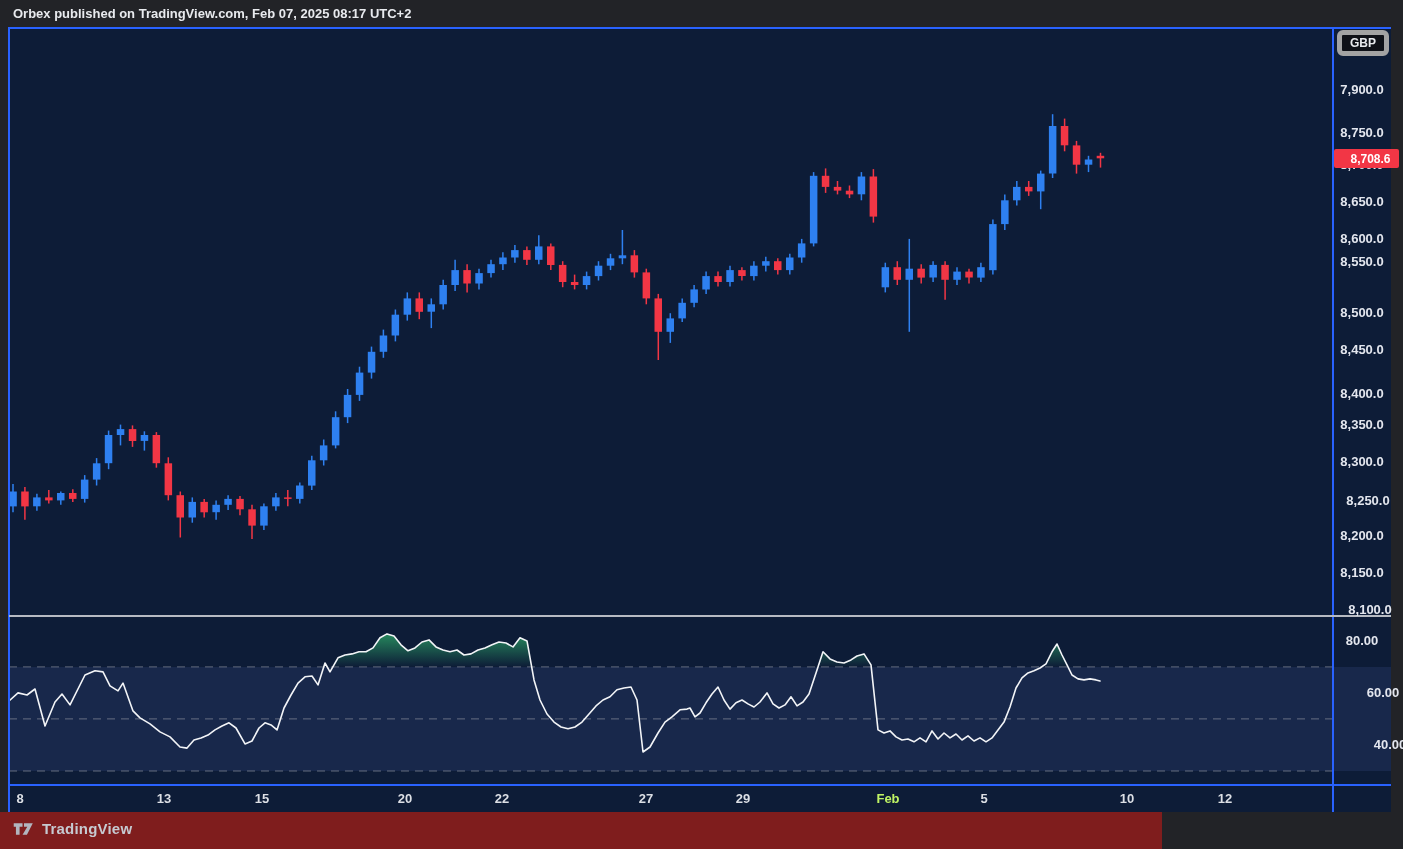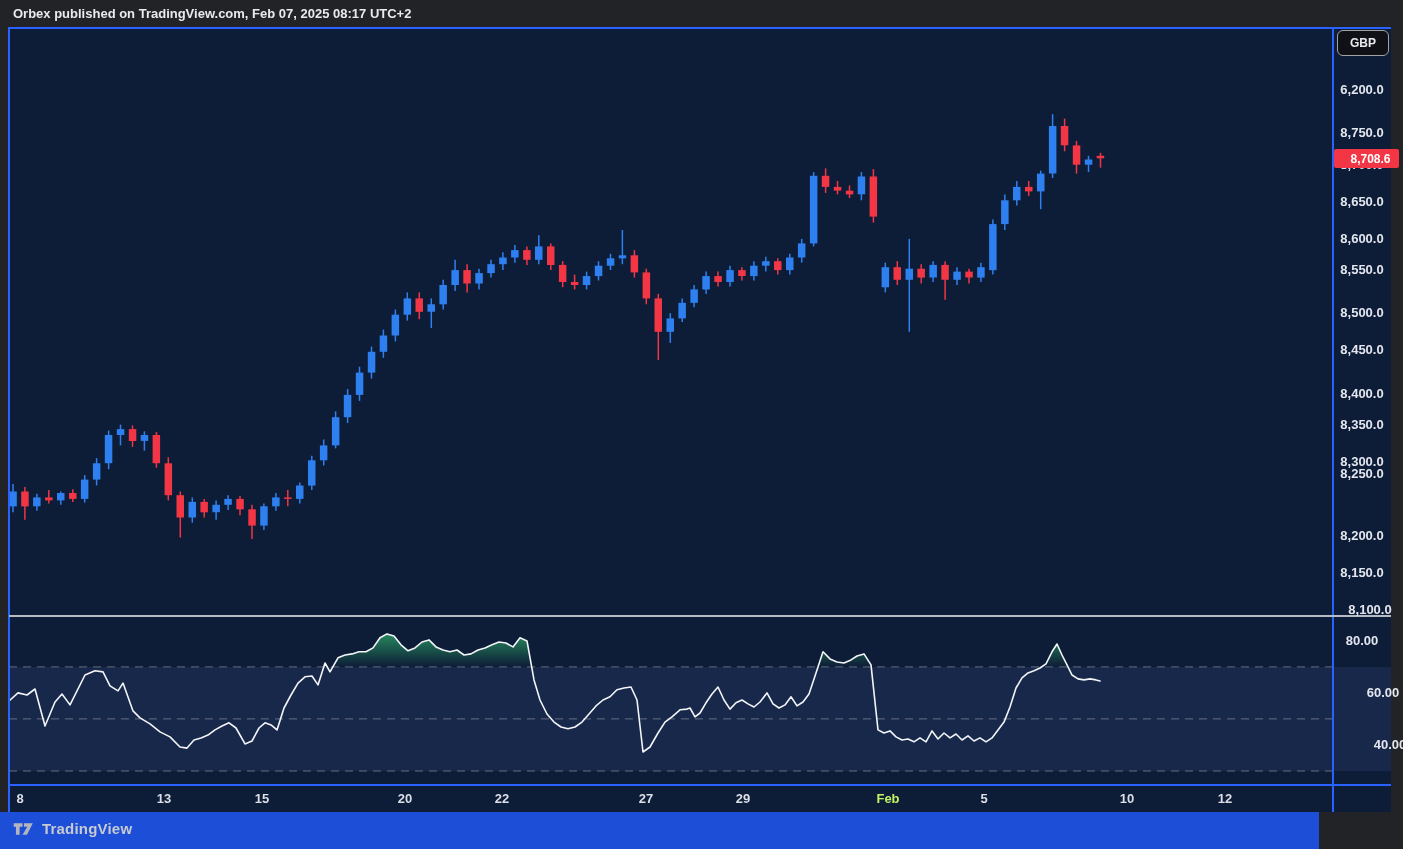--- a/index.html
+++ b/index.html
@@ -27,25 +27,25 @@
   
   .axis-label{position:absolute;left:1333px;width:58px;text-align:center;font-size:13px;font-weight:600;color:#e3e6ee;white-space:nowrap;}
   .last-price-badge{position:absolute;left:1334px;width:57px;height:19px;border-radius:2px;
     display:flex;align-items:center;justify-content:center;
     font-size:12px;font-weight:700;color:#ffffff;z-index:5;}
   .time-axis{position:absolute;left:9px;top:786px;width:1382px;height:26px;}
   .time-label{position:absolute;top:0;line-height:26px;transform:translateX(-50%);font-size:13px;font-weight:600;color:#dcdfe5;white-space:nowrap;}
   .time-label.bold{font-weight:700;color:#bef264;}
   
   .currency-badge{position:absolute;left:1337px;top:30px;width:52px;height:26px;
-    background:#0f1117;border:1px solid #a3a3a3;border-radius:6px;box-sizing:border-box;
+    background:#0f1117;border:5px solid #a3a3a3;border-radius:6px;box-sizing:border-box;
     display:flex;align-items:center;justify-content:center;
     font-size:12px;font-weight:700;color:#e8eaed;cursor:pointer;}
   
-  .bottom-bar{position:absolute;left:0;top:812px;width:1319px;height:37px;background:#1d4ed8;}
+  .bottom-bar{position:absolute;left:0;top:812px;width:1162px;height:37px;background:#7f1d1d;}
   .brand{position:absolute;left:13px;top:8px;display:flex;align-items:center;gap:7px;text-decoration:none;cursor:pointer;}
   .brand-text{font-size:15px;font-weight:700;color:#c6cad1;letter-spacing:0.2px;}
 </style>
 </head>
 <body>
 
 <div class="top-bar">
   <div class="attribution">Orbex published on TradingView.com, Feb 07, 2025 08:17 UTC+2</div>
 </div>
 
@@ -255,32 +255,32 @@
       </g>
     </svg></div>
 
 <div class="frame top"></div>
 <div class="frame bottom"></div>
 <div class="frame left"></div>
 <div class="frame axis-sep"></div>
 <div class="pane-sep"></div>
 
 <div id="price-axis">
-    <div class="axis-label" style="top: 82.3909px;">6,200.0</div>
+    <div class="axis-label" style="top: 82.3909px;">7,900.0</div>
     <div class="axis-label" style="top: 125px;">8,750.0</div>
     <div class="axis-label" style="top: 156.666px;">8,700.0</div>
     <div class="axis-label" style="top: 193.803px;">8,650.0</div>
     <div class="axis-label" style="top: 230.941px;">8,600.0</div>
-    <div class="axis-label" style="top: 262px;">8,550.0</div>
+    <div class="axis-label" style="top: 254px;">8,550.0</div>
     <div class="axis-label" style="top: 305.216px;">8,500.0</div>
     <div class="axis-label" style="top: 342.353px;">8,450.0</div>
     <div class="axis-label" style="top: 386px;">8,400.0</div>
     <div class="axis-label" style="top: 416.628px;">8,350.0</div>
     <div class="axis-label" style="top: 453.765px;">8,300.0</div>
-    <div class="axis-label" style="top: 466px;">8,250.0</div>
+    <div class="axis-label" style="top: 493px; margin-left: 6px;">8,250.0</div>
     <div class="axis-label" style="top: 528.04px;">8,200.0</div>
     <div class="axis-label" style="top: 565.178px;">8,150.0</div>
     <div class="axis-label" style="top: 602.315px; padding-left: 8px;">8,100.0</div>
     <div class="axis-label" style="top: 632.926px;">80.00</div>
     <div class="axis-label" style="top: 684.938px; padding-left: 21px;">60.00</div>
     <div class="axis-label" style="top: 736.95px; padding-left: 28px;">40.00</div>
     <div class="last-price-badge" style="background: rgb(242, 54, 69); top: 149px; padding-left: 8px;">8,708.6</div>
   </div>
 <div class="time-axis" id="time-axis">
     <div class="time-label" style="left: 11px;">8</div>

